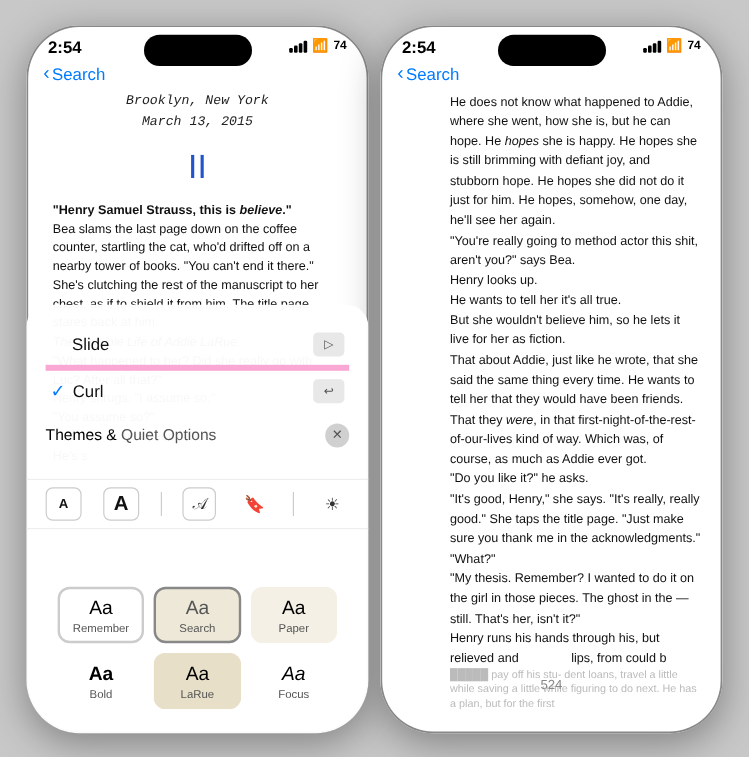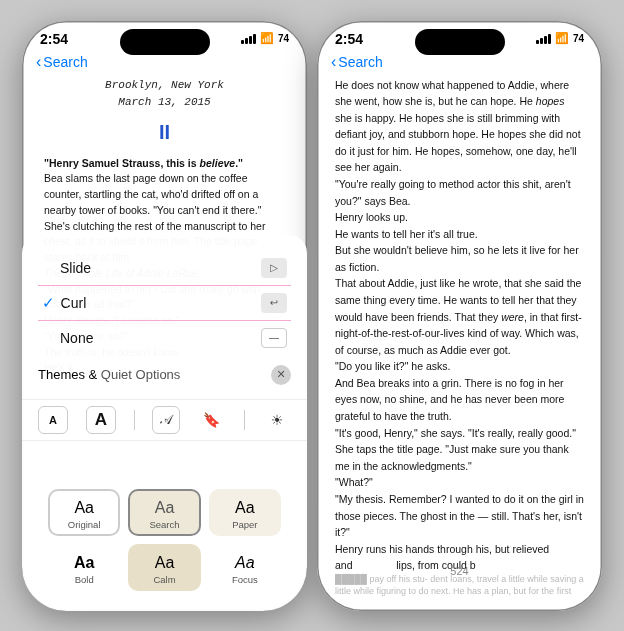--- a/index.html
+++ b/index.html
@@ -77,22 +77,22 @@
     .book-header {
       text-align: center;
       font-style: italic;
       margin-bottom: 6px;
       font-size: 11px;
       color: #222;
       font-family: Liberation Mono, monospace;
     }
     .book-chapter {
       text-align: center;
-      font-size: 20px;
-      font-weight: 700;
+      font-size: 28px;
+      font-weight: 400;
       color: #2255CC;
       margin-bottom: 8px;
       font-style: normal;
     }
     .book-text {
       font-size: 10.5px;
       line-height: 1.5;
       color: #111;
     }
     .book-text .italic { font-style: italic; }
@@ -113,42 +113,42 @@
     .transition-options {
       padding: 4px 16px 8px;
     }
     .transition-item {
       display: flex;
       align-items: center;
       justify-content: space-between;
       padding: 7px 4px;
       font-size: 14px;
       color: #111;
-      border-bottom: 1px solid #f9a8d4;
+      border-bottom: 5px solid #f9a8d4;
     }
     .transition-item:last-child { border-bottom: none; }
     .transition-item .check { color: #007AFF; margin-right: 6px; font-size: 15px; }
     .transition-item .icon-box {
       width: 26px; height: 20px;
       background: #e8e8e8;
       border-radius: 4px;
       display: flex; align-items: center; justify-content: center;
       font-size: 10px; color: #555;
     }
     .transition-row { display: flex; align-items: center; }
 
     
     .themes-section {
       padding: 2px 16px 6px;
     }
     .close-x-wrap {
       display: flex;
       justify-content: space-between;
       align-items: center;
-      margin-bottom: 8px;
+      margin-bottom: 20px;
     }
 
     
     .toolbar-row {
       display: flex;
       align-items: center;
       justify-content: space-between;
       padding: 6px 16px;
       border-bottom: 1px solid #eee;
       border-top: 1px solid #eee;
@@ -211,21 +211,21 @@
       font-size: 10.5px;
       line-height: 1.6;
       color: #111;
     }
     .page-number {
       text-align: center;
       font-size: 10px;
       color: #888;
       padding: 6px 0 4px;
     }
-    .right-text { font-size: 10.5px; line-height: 1.58; }
+    .right-text { font-size: 10.5px; line-height: 1.58; margin-left: 40px; }
     .right-text .italic { font-style: italic; }
 
     
     .signal-bars {
       display: inline-flex; align-items: flex-end; gap: 1px; height: 10px;
     }
     .signal-bars span {
       display: inline-block; width: 3px; background: #000; border-radius: 1px;
     }
     .battery-icon {
@@ -287,27 +287,20 @@
           </div>
           <div class="icon-box">▷</div>
         </div>
         <div class="transition-item">
           <div class="transition-row">
             <span class="check">✓</span>
             <span>Curl</span>
           </div>
           <div class="icon-box">↩</div>
         </div>
-        <div class="transition-item">
-          <div class="transition-row">
-            <span style="width:18px"></span>
-            <span>None</span>
-          </div>
-          <div class="icon-box" style="background:transparent;border:1px solid #ccc;">—</div>
-        </div>
       </div>
 
       <div class="themes-section">
         <div class="close-x-wrap">
           <span style="font-size:13px;font-weight:500;">Themes &amp; <span style="color:#555;">Quiet Options</span></span>
           <div class="close-x" style="width:20px;height:20px;background:#d0d0d0;border-radius:50%;display:flex;align-items:center;justify-content:center;font-size:11px;color:#555;">✕</div>
         </div>
       </div>
 
       <div class="toolbar-row">
@@ -316,37 +309,37 @@
         <div class="sep"></div>
         <div class="icon-btn" style="font-size:13px;border:1.5px solid #ccc;border-radius:6px;">𝒜</div>
         <div class="icon-btn" style="font-size:14px;">🔖</div>
         <div class="sep"></div>
         <div class="icon-btn" style="font-size:14px;">☀</div>
       </div>
 
       <div class="theme-grid">
         <div class="theme-card theme-original">
           <span class="aa-sample">Aa</span>
-          <span class="theme-name">Original</span>
+          <span class="theme-name">Remember</span>
         </div>
         <div class="theme-card theme-quiet selected" style="border-color:#888;background:#ede8d8;">
           <span class="aa-sample" style="color:#555;">Aa</span>
           <span class="theme-name">Search</span>
         </div>
         <div class="theme-card theme-paper" style="background:#f5f0e6;">
           <span class="aa-sample">Aa</span>
           <span class="theme-name">Paper</span>
         </div>
         <div class="theme-card theme-bold">
           <span class="aa-sample" style="font-weight:800;">Aa</span>
           <span class="theme-name">Bold</span>
         </div>
         <div class="theme-card theme-calm" style="background:#e8dfc8;">
           <span class="aa-sample">Aa</span>
-          <span class="theme-name">Calm</span>
+          <span class="theme-name">LaRue</span>
         </div>
         <div class="theme-card theme-focus">
           <span class="aa-sample" style="font-style:italic;">Aa</span>
           <span class="theme-name">Focus</span>
         </div>
       </div>
     </div>
   </div>
 
   <div class="phone">
@@ -375,21 +368,20 @@
 
     <div class="right-content">
       <div class="right-text">
         <p>He does not know what happened to Addie, where she went, how she is, but he can hope. He <span class="italic">hopes</span> she is happy. He hopes she is still brimming with defiant joy, and stubborn hope. He hopes she did not do it just for him. He hopes, somehow, one day, he'll see her again.</p>
         <p>"You're really going to method actor this shit, aren't you?" says Bea.</p>
         <p>Henry looks up.</p>
         <p>He wants to tell her it's all true.</p>
         <p>But she wouldn't believe him, so he lets it live for her as fiction.</p>
         <p>That about Addie, just like he wrote, that she said the same thing every time. He wants to tell her that they would have been friends. That they <span class="italic">were</span>, in that first-night-of-the-rest-of-our-lives kind of way. Which was, of course, as much as Addie ever got.</p>
         <p>"Do you like it?" he asks.</p>
-        <p>And Bea breaks into a grin. There is no fog in her eyes now, no shine, and he has never been more grateful to have the truth.</p>
         <p>"It's good, Henry," she says. "It's really, really good." She taps the title page. "Just make sure you thank me in the acknowledgments."</p>
         <p>"What?"</p>
         <p>"My thesis. Remember? I wanted to do it on the girl in those pieces. The ghost in the — still. That's her, isn't it?"</p>
         <p>Henry runs his hands through his, but relieved and&nbsp;&nbsp;&nbsp;&nbsp;&nbsp;&nbsp;&nbsp;&nbsp;&nbsp;&nbsp;&nbsp;&nbsp;&nbsp;&nbsp; lips, from could b</p>
         <p style="color:#bbb;font-size:9px;line-height:1.3;">█████ pay off his stu- dent loans, travel a little while saving a little while figuring to do next. He has a plan, but for the first</p>
 
       </div>
     </div>
 
     <div class="page-number" style="position:absolute;bottom:30px;width:100%;text-align:center;font-size:11px;color:#888;">524</div>

